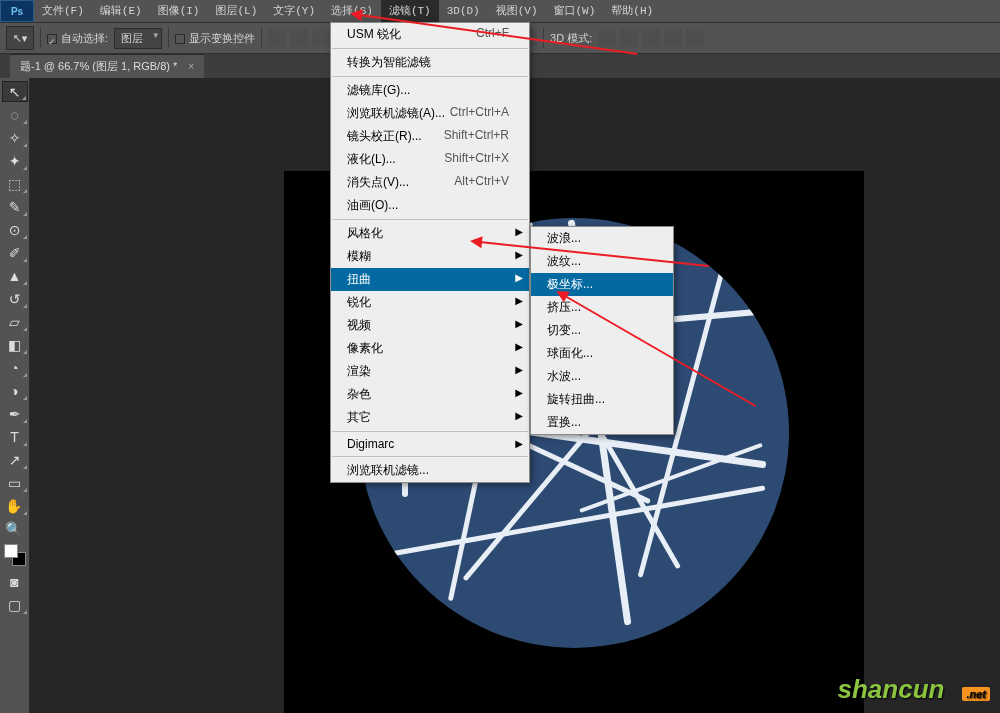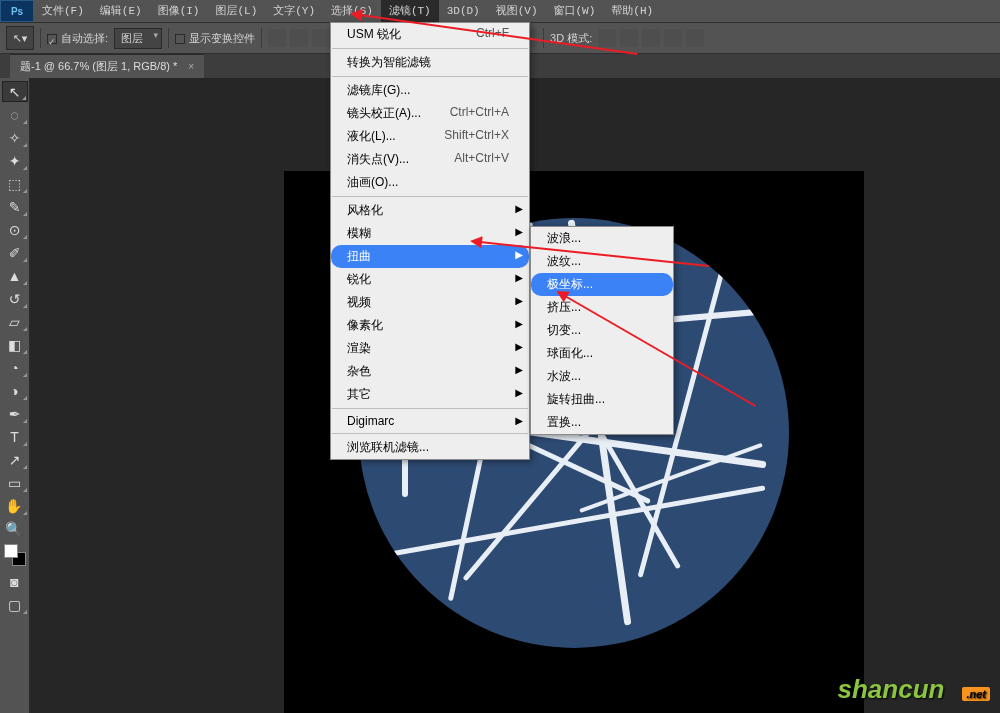--- a/index.html
+++ b/index.html
@@ -28,21 +28,21 @@
 .colorsw { width:22px; height:22px; position:relative; margin:4px auto; }
 .colorsw .fg { width:14px; height:14px; background:#fff; border:1px solid #888; position:absolute; left:0; top:0; }
 .colorsw .bg { width:14px; height:14px; background:#000; border:1px solid #888; position:absolute; right:0; bottom:0; }
 .canvas { flex:1; background:#262626; position:relative; overflow:hidden; }
 .doc { position:absolute; left:254px; top:93px; width:580px; height:557px; background:#000; }
 .circle { position:absolute; left:50%; top:47%; transform:translate(-50%,-50%); width:430px; height:430px; border-radius:50%; overflow:hidden; background:#2d4a72; }
 .crack { position:absolute; background:#e8eef5; border-radius:3px; }
 
 .dd { position:absolute; background:#eeeeee; border:1px solid #8a8a8a; font-size:12px; color:#000; box-shadow:2px 2px 6px rgba(0,0,0,.4); z-index:50; }
 .dd-row { display:flex; justify-content:space-between; padding:3px 20px 3px 16px; cursor:default; position:relative; }
-.dd-row.hl { background:#3b82f6; color:#fff;border-radius:10px; }
+.dd-row.hl { background:#0369a1; color:#fff; }
 .dd-row .sc { color:#555; }
 .dd-row .sub-arrow { position:absolute; right:6px; top:4px; font-size:10px; }
 .dd-sep { height:1px; background:#c0c0c0; margin:2px 1px; }
 .dd1 { left:330px; top:22px; width:200px; }
 .dd2 { left:530px; top:226px; width:144px; }
 
 .arrow { position:absolute; height:2px; background:#ed1c24; z-index:60; }
 .arrow::after { content:""; position:absolute; left:-10px; top:-5px; border-style:solid; border-width:6px 12px 6px 0; border-color:transparent #ed1c24 transparent transparent; }
 .ar1 { left:360px; top:14px; width:280px; transform:rotate(8deg); transform-origin:left center; }
 .ar2 { left:480px; top:241px; width:230px; transform:rotate(6deg); transform-origin:left center; }
@@ -170,22 +170,26 @@
     </div>
     <div class="dd-sep"></div>
     <div class="dd-row">
       <span>转换为智能滤镜</span>
     </div>
     <div class="dd-sep"></div>
     <div class="dd-row">
       <span>滤镜库(G)...</span>
     </div>
     <div class="dd-row">
-      <span>镜头校正(A)...</span>
+      <span>浏览联机滤镜(A)...</span>
       <span class="sc">Ctrl+Ctrl+A</span>
+    </div>
+    <div class="dd-row">
+      <span>镜头校正(R)...</span>
+      <span class="sc">Shift+Ctrl+R</span>
     </div>
     <div class="dd-row">
       <span>液化(L)...</span>
       <span class="sc">Shift+Ctrl+X</span>
     </div>
     <div class="dd-row">
       <span>消失点(V)...</span>
       <span class="sc">Alt+Ctrl+V</span>
     </div>
     <div class="dd-row">

